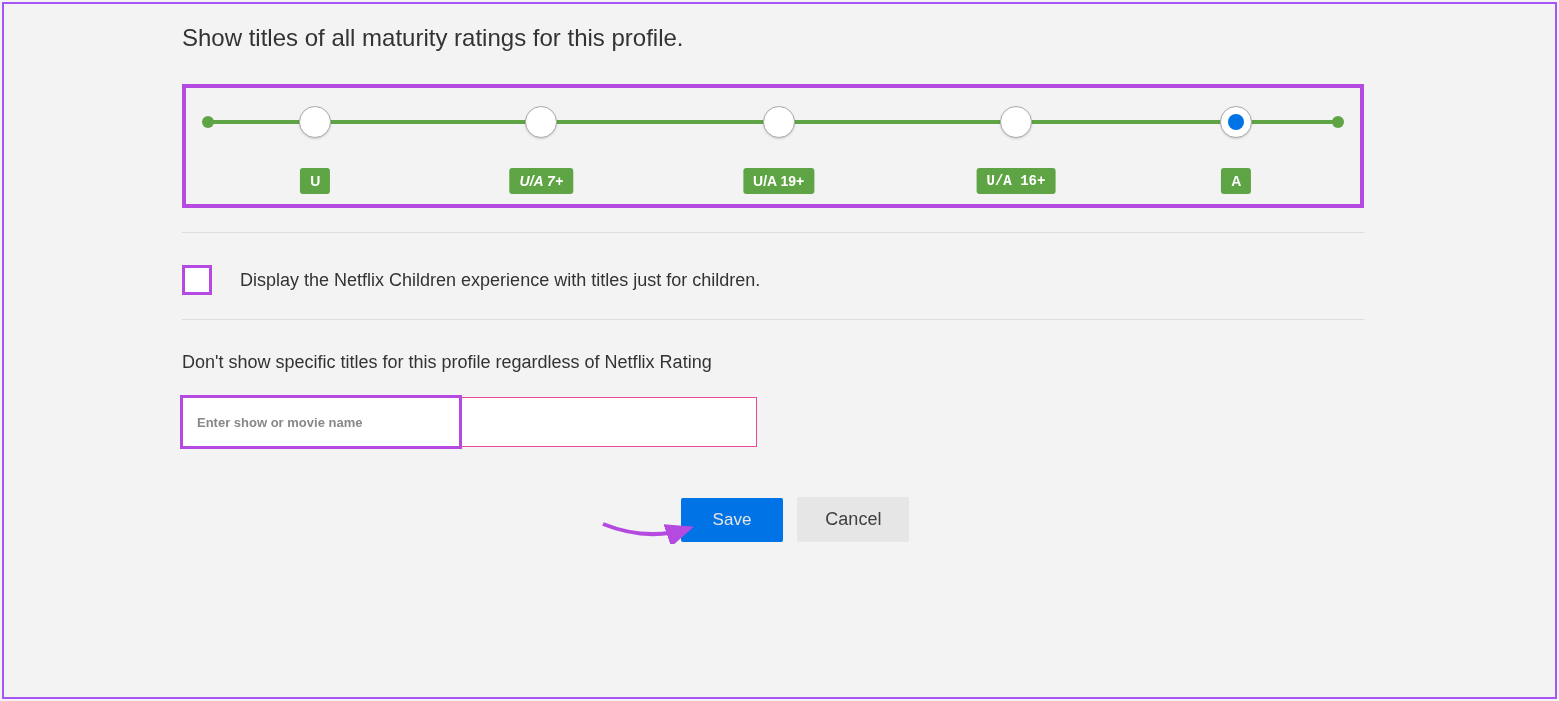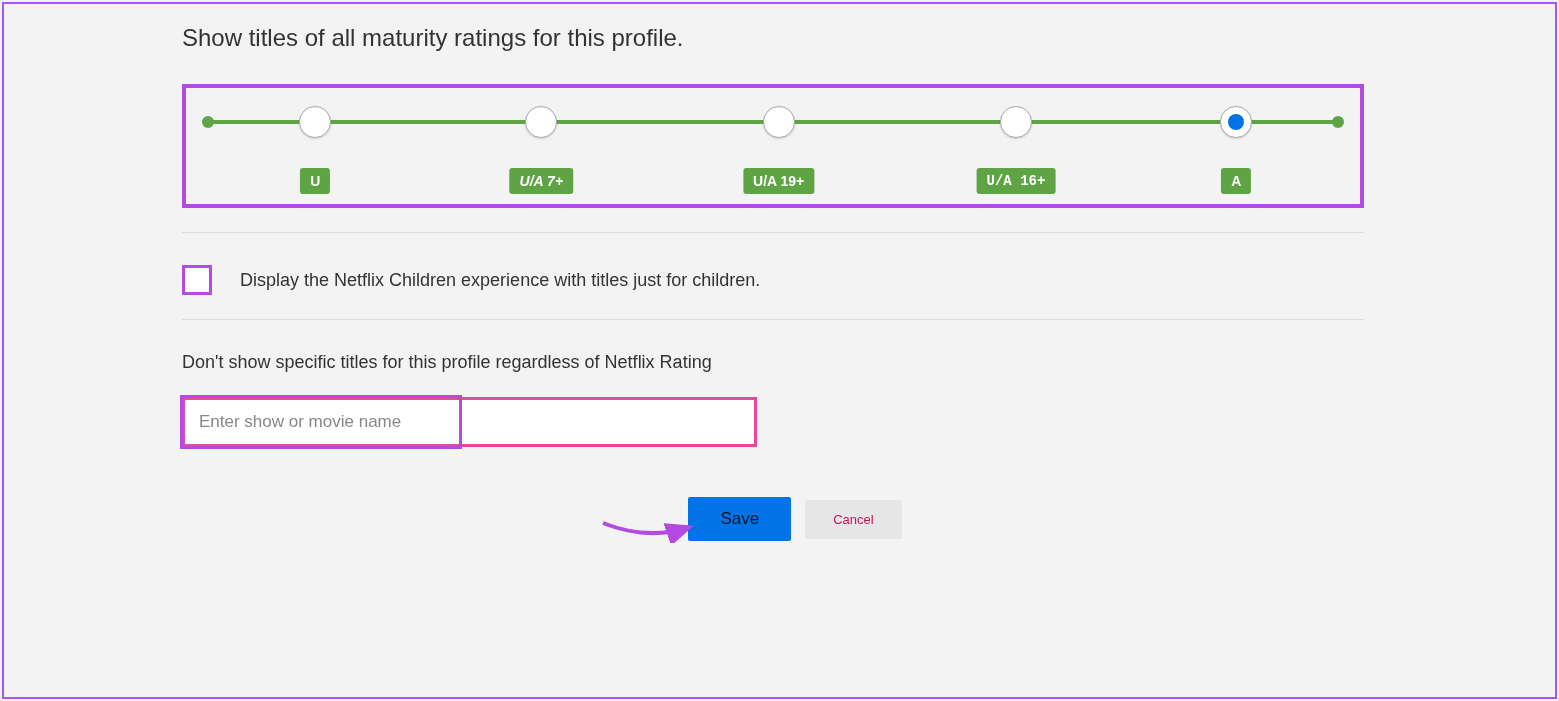--- a/index.html
+++ b/index.html
@@ -114,57 +114,58 @@
   }
   .input-row {
     position: relative;
     width: 575px;
     height: 50px;
     margin-bottom: 50px;
   }
   .title-input {
     width: 575px;
     height: 50px;
-    border: 3px solid #ec4899;
+    border: 1px solid #ec4899;
     background: #fff;
-    font-size: 17px;
+    font-size: 13px;
     padding: 0 14px;
     color: #333;
     outline: none;
+    font-weight: bold;
   }
   .title-input::placeholder { color: #888; }
   .input-left-overlay {
     position: absolute;
     left: -2px; top: -2px;
     width: 282px; height: 54px;
     border: 3px solid #b44ae0;
     pointer-events: none;
   }
   .buttons-row {
     display: flex;
     justify-content: center;
     align-items: center;
     gap: 14px;
     position: relative;
   }
   .save-btn {
     background: #0073e6;
-    color: #0f172a;
+    color: #e5e5e5;
     border: none;
     font-size: 17px;
     padding: 12px 32px;
     cursor: pointer;
     border-radius: 2px;
     margin-left: 44px;
   }
   .cancel-btn {
     background: #e6e6e6;
-    color: #be185d;
+    color: #404040;
     border: none;
-    font-size: 13px;
+    font-size: 18px;
     padding: 12px 28px;
     cursor: pointer;
     border-radius: 2px;
   }
   .arrow {
     position: absolute;
     left: 50%;
     top: 50%;
     transform: translate(-175px, -6px);
     color: #b44ae0;

